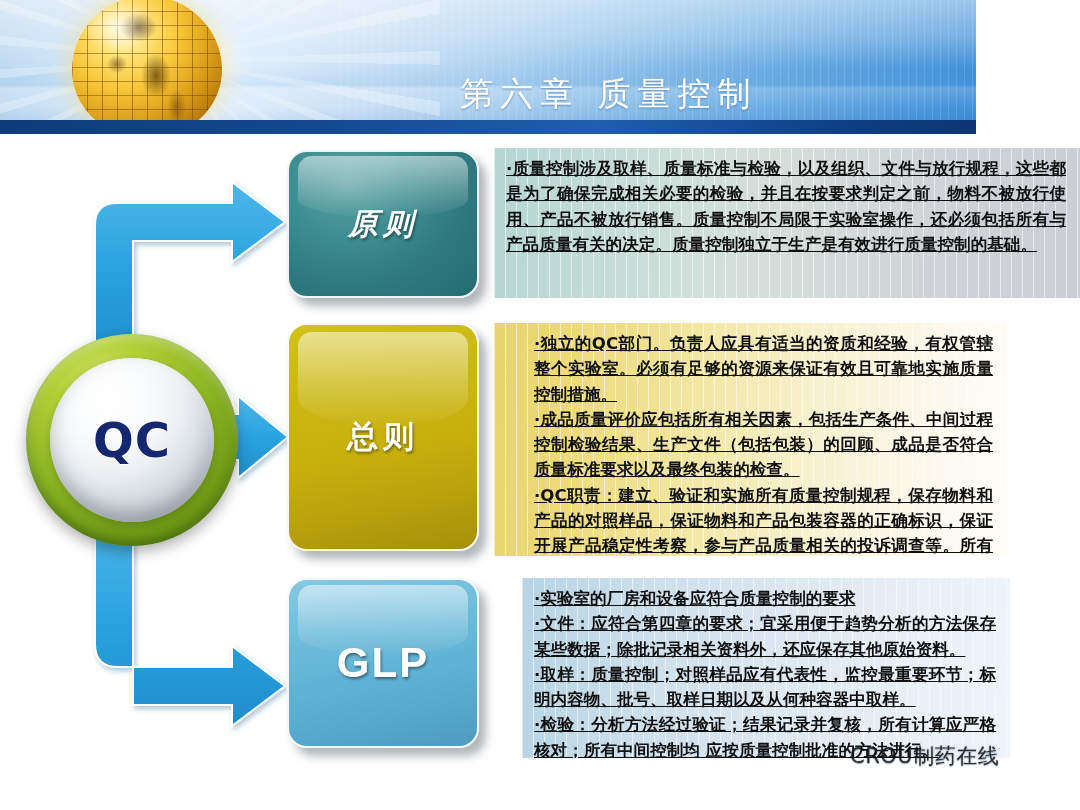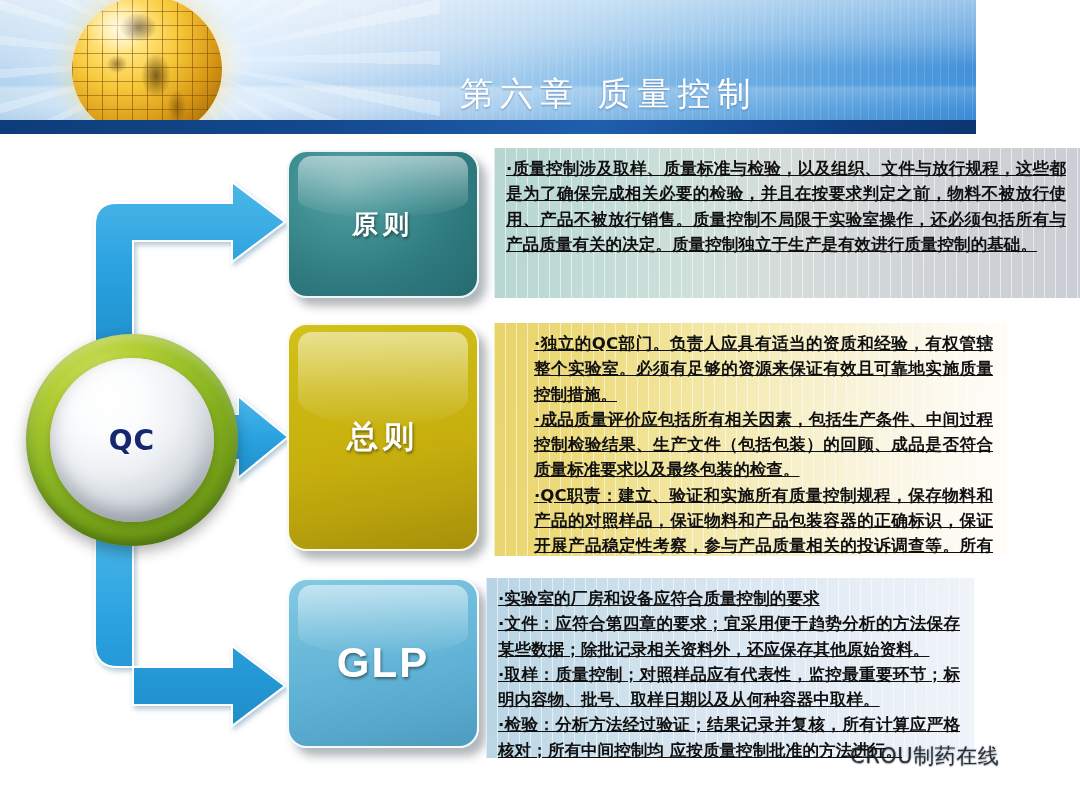--- a/index.html
+++ b/index.html
@@ -140,21 +140,21 @@
     left: 24px; top: 24px;
     width: 164px; height: 164px;
     border-radius: 50%;
     background:
       radial-gradient(circle at 36% 26%, #ffffff 0%, #fbfcfd 22%, #eef1f4 44%, #d8dde2 62%, #b9c0c7 80%, #97a0a8 100%);
     box-shadow: inset 0 -8px 18px rgba(90,100,110,0.45), inset 0 6px 14px rgba(255,255,255,0.9), 0 3px 8px rgba(0,0,0,0.18);
     display: flex; align-items: center; justify-content: center;
   }
   .qc-label {
     font-family: "DejaVu Sans", "Liberation Sans", sans-serif;
-    font-size: 28px;
+    font-size: 48px;
     font-weight: bold;
     color: #15276e;
     letter-spacing: 1px;
     text-shadow: 0 1px 1px rgba(255,255,255,0.8);
   }
 
   
   .arrow-svg {
     position: absolute;
     left: 0; top: 0;
@@ -188,21 +188,21 @@
     text-shadow: 1px 2px 3px rgba(0,0,0,0.45);
     letter-spacing: 5px;
     z-index: 2;
   }
   .cat-label.latin { letter-spacing: 2px; }
 
   #box-principle {
     left: 287px; top: 150px; width: 192px; height: 148px;
     background: radial-gradient(ellipse at 32% 22%, #5da2a4 0%, #3f8f92 32%, #2f7b7f 62%, #256b70 100%);
   }
-  #box-principle .cat-label { font-size: 26px; }
+  #box-principle .cat-label { font-size: 30px; font-style: italic; }
 
   #box-general {
     left: 287px; top: 323px; width: 192px; height: 228px;
     background: linear-gradient(168deg, #d2c21a 0%, #cbb712 28%, #c7b00d 55%, #b8a10c 78%, #a5900a 100%);
   }
   #box-general .cat-label { font-size: 31px; }
 
   #box-glp {
     left: 287px; top: 578px; width: 192px; height: 170px;
     background: linear-gradient(168deg, #86c9e3 0%, #6fbcdb 30%, #5fb2d5 58%, #56a7cb 80%, #4e9cc0 100%);
@@ -248,21 +248,21 @@
 
   #panel-general {
     left: 494px; top: 323px; width: 513px; height: 233px;
     background: linear-gradient(96deg,
       #e8d46a 0%, #ecd978 14%, #f0e292 30%, #f4eab0 46%,
       #f7f0cb 60%, #faf5e0 74%, #fdfaf1 88%, #fefdf9 100%);
     padding-left: 40px;
   }
 
   #panel-glp {
-    left: 486px; top: 578px; width: 488px; height: 180px;
+    left: 522px; top: 578px; width: 488px; height: 180px;
     background: linear-gradient(95deg,
       #b7d4e4 0%, #c2dae8 14%, #cde0ec 28%, #d6e4ef 42%,
       #dde8f2 56%, #e4ecf5 70%, #eaf0f7 84%, #eff4fa 100%);
   }
 
   
   .watermark {
     position: absolute;
     left: 808px; top: 742px;
     display: flex;

